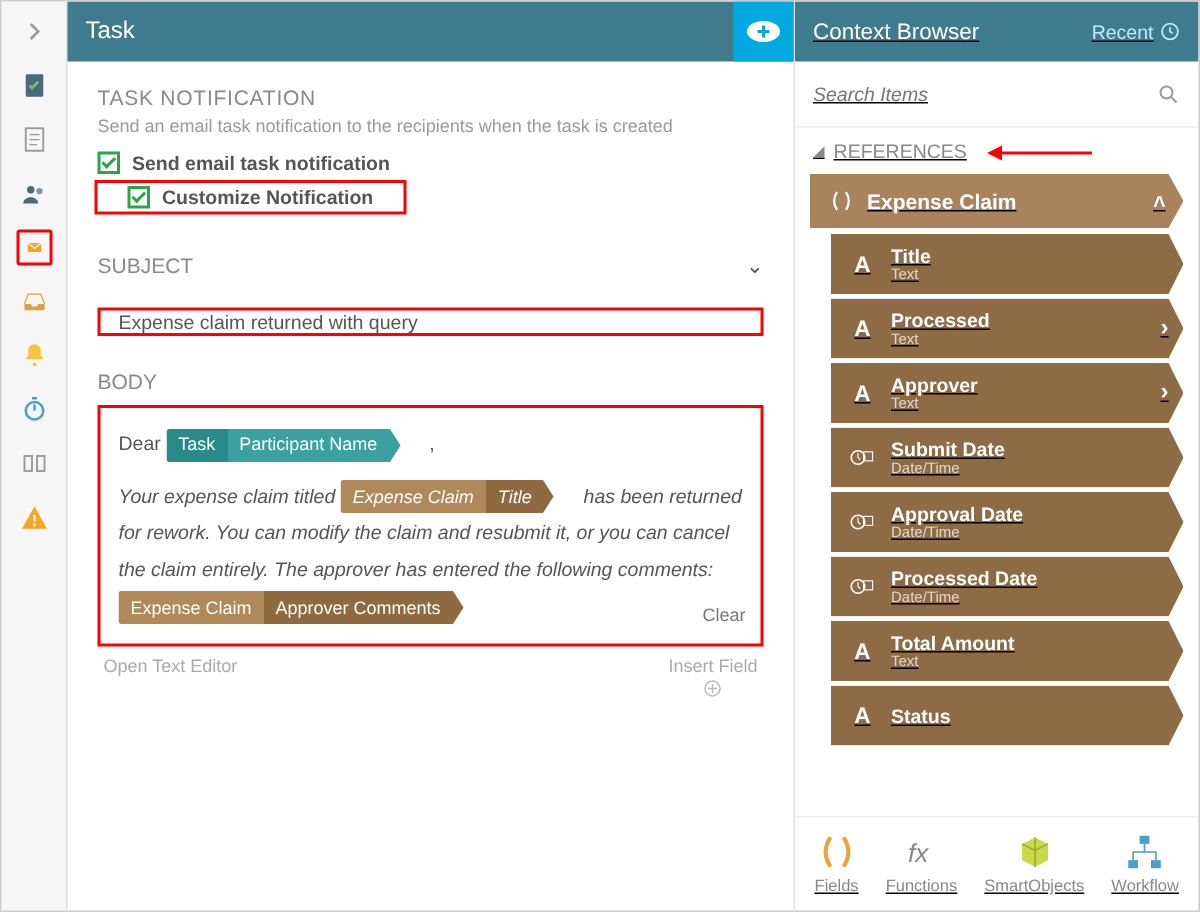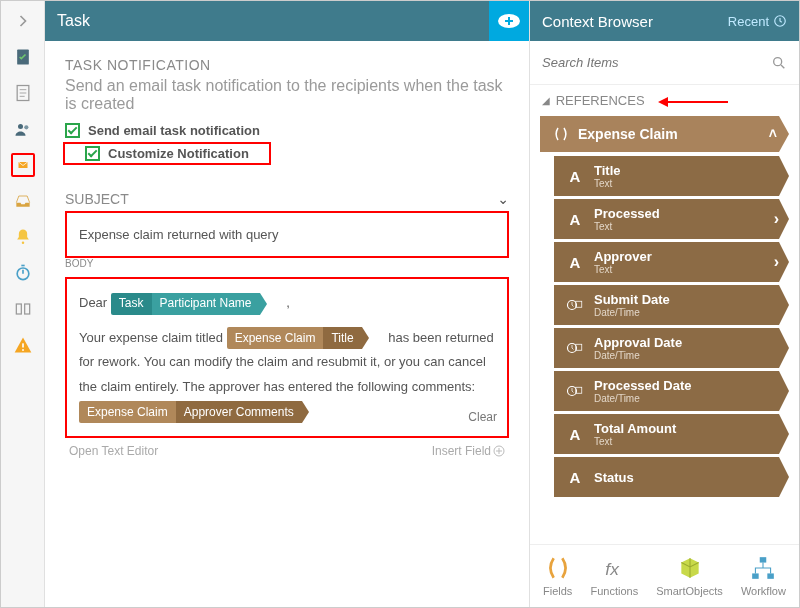--- a/index.html
+++ b/index.html
@@ -11,44 +11,44 @@
   .rail .ic { width: 24px; height: 24px; display:flex; align-items:center; justify-content:center; position:relative; }
   .rail .ic svg { width: 20px; height: 20px; }
   .rail .sel { border: 2px solid #ff0000; padding:4px; border-radius:2px; }
 
   
   .main { flex: 1; display:flex; flex-direction:column; min-width:0;}
   .taskbar { height:40px; background:#3f7b8c; color:#fff; display:flex; align-items:center; padding:0 12px; font-size:16px; position:relative; }
   .taskbar .addbtn { position:absolute; right:0; top:0; height:40px; width:40px; background:#00a9e0; display:flex; align-items:center; justify-content:center; }
   .taskcontent { padding:16px 20px 10px 20px; overflow:hidden; flex:1;}
   .sectitle { color:#8a8a8a; font-size:14px; letter-spacing:.5px; margin-bottom:4px; }
-  .secsub { color:#9a9a9a; font-size:16px; margin-bottom:10px; }
+  .secsub { color:#9a9a9a; font-size:12px; margin-bottom:10px; }
   .checkrow { display:flex; align-items:center; gap:8px; margin:6px 0; font-size:13px; color:#555;font-weight:bold;}
   .checkrow.hl { outline:2px solid #ff0000; padding:2px 20px; width:fit-content;}
   .chk { width:15px; height:15px; border:2px solid #2aa54a; display:inline-flex; align-items:center; justify-content:center; }
   .chk .tick { width:9px; height:5px; border-left:2px solid #2aa54a; border-bottom:2px solid #2aa54a; transform:rotate(-45deg); margin-top:-3px;}
   .subjhead { margin-top:28px; display:flex; justify-content:space-between; align-items:flex-end; color:#8a8a8a; font-size:14px;}
   .chev { font-size:14px; color:#555;}
-  .subjbox { margin-top:4px; border:2px solid #ff0000; padding:14px 12px; font-size:13px; color:#555; }
-  .bodylabel { color:#8a8a8a; font-size:10px;}
+  .subjbox { margin-top:20px; border:2px solid #ff0000; padding:0 12px; font-size:13px; color:#555; }
+  .bodylabel { margin-top:22px; color:#8a8a8a; font-size:14px;}
   .bodybox { margin-top:8px; border:2px solid #ff0000; padding:12px; font-size:13px; color:#555; line-height:1.9; position:relative;}
   .token { display:inline-flex; align-items:center; height:22px; font-size:12px; color:#fff; border-radius:2px; overflow:hidden; vertical-align:middle;}
   .token span { padding:0 8px; height:100%; display:inline-flex; align-items:center;}
   .t-teal { background:#2a8a8a; }
   .t-teal2 { background:#3aa0a0; }
   .t-brown { background:#b0885a; }
   .t-brown2 { background:#8f6a40; }
   .token .notch { width:0; height:0; border-top:11px solid transparent; border-bottom:11px solid transparent; }
   .notch-r { border-left:7px solid currentColor; }
   .bodybox .clear { position:absolute; right:10px; bottom:8px; font-size:12px; color:#777;}
   .footerlinks { display:flex; justify-content:space-between; color:#aaa; font-size:12px; padding:6px 4px 0;}
-  .footerlinks span:last-child { display:flex; align-items:center; gap:2px;}
+  .footerlinks span:last-child { display:flex; align-items:center; gap:2px;flex-direction:column;}
 
   
-  .ctx { width:270px; border-left:1px solid #e0e0e0; display:flex; flex-direction:column; }
+  .ctx { width:270px; border-left:1px solid #e0e0e0; display:flex; flex-direction:column;text-decoration:underline; }
   .ctxbar { height:40px; background:#3f7b8c; color:#fff; display:flex; align-items:center; justify-content:space-between; padding:0 12px; font-size:15px;}
   .ctxbar .recent { font-size:13px; color:#bfe9ff; display:flex; align-items:center; gap:4px;}
   .ctxsearch { height:44px; display:flex; align-items:center; padding:0 12px; color:#aaa; font-size:13px; border-bottom:1px solid #eee;}
   .ctxsearch input { border:none; outline:none; flex:1; font-size:13px; font-style:italic; color:#777;}
   .refs { padding:8px 12px; font-size:13px; color:#888; display:flex; align-items:center; gap:6px; position:relative;}
   .refs .arrow { position:absolute; left:128px; top:10px; }
   .treewrap { flex:1; overflow:hidden; padding:0 10px;}
   .rootnode { background:#a9835c; color:#fff; height:36px; display:flex; align-items:center; padding:0 12px; font-size:14px; font-weight:600; clip-path: polygon(0 0, calc(100% - 10px) 0, 100% 50%, calc(100% - 10px) 100%, 0 100%);}
   .rootnode .exp { margin-left:auto; }
   .fieldlist { margin-left:14px; margin-top:4px; display:flex; flex-direction:column; gap:3px;}
@@ -173,21 +173,21 @@
       <div class="bodybox">
         <div>
           <span>Dear</span>
           <span class="token">
             <span class="t-teal">Task</span>
               <span class="t-teal2">Participant Name</span>
               <span class="notch notch-r" style="color:#3aa0a0"></span>
           </span>
           <span>,</span>
         </div>
-        <div style="margin-top:10px;">
+        <div style="margin-top:10px;font-style:italic;">
           <span>Your expense claim titled</span>
           <span class="token">
             <span class="t-brown">Expense Claim</span>
               <span class="t-brown2">Title</span>
               <span class="notch notch-r" style="color:#8f6a40"></span>
           </span>
           <span>has been returned for rework. You can modify the claim and resubmit it, or you can cancel the claim entirely. The approver has entered the following comments:</span>
         </div>
         <div>
           <span class="token">

